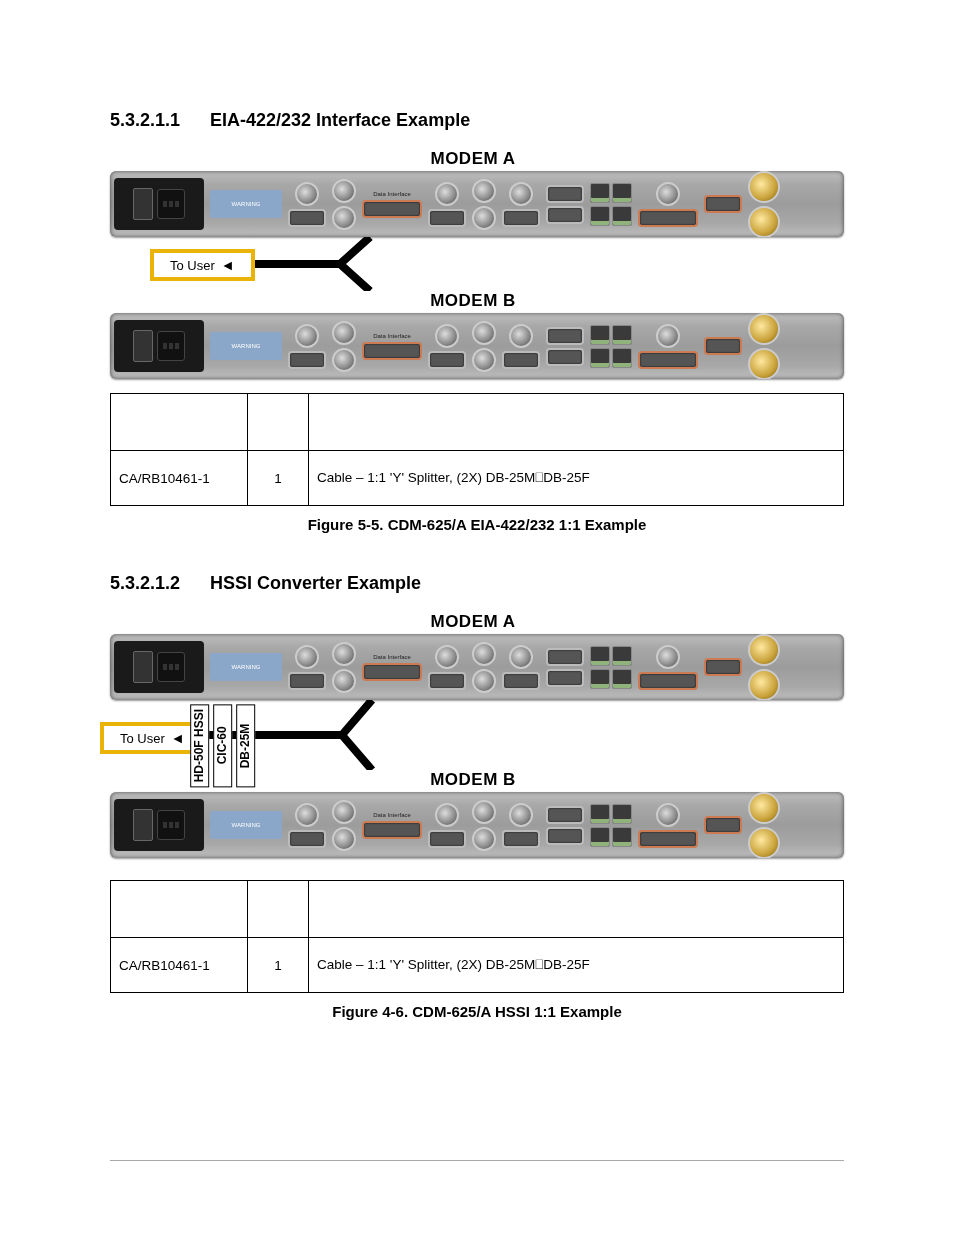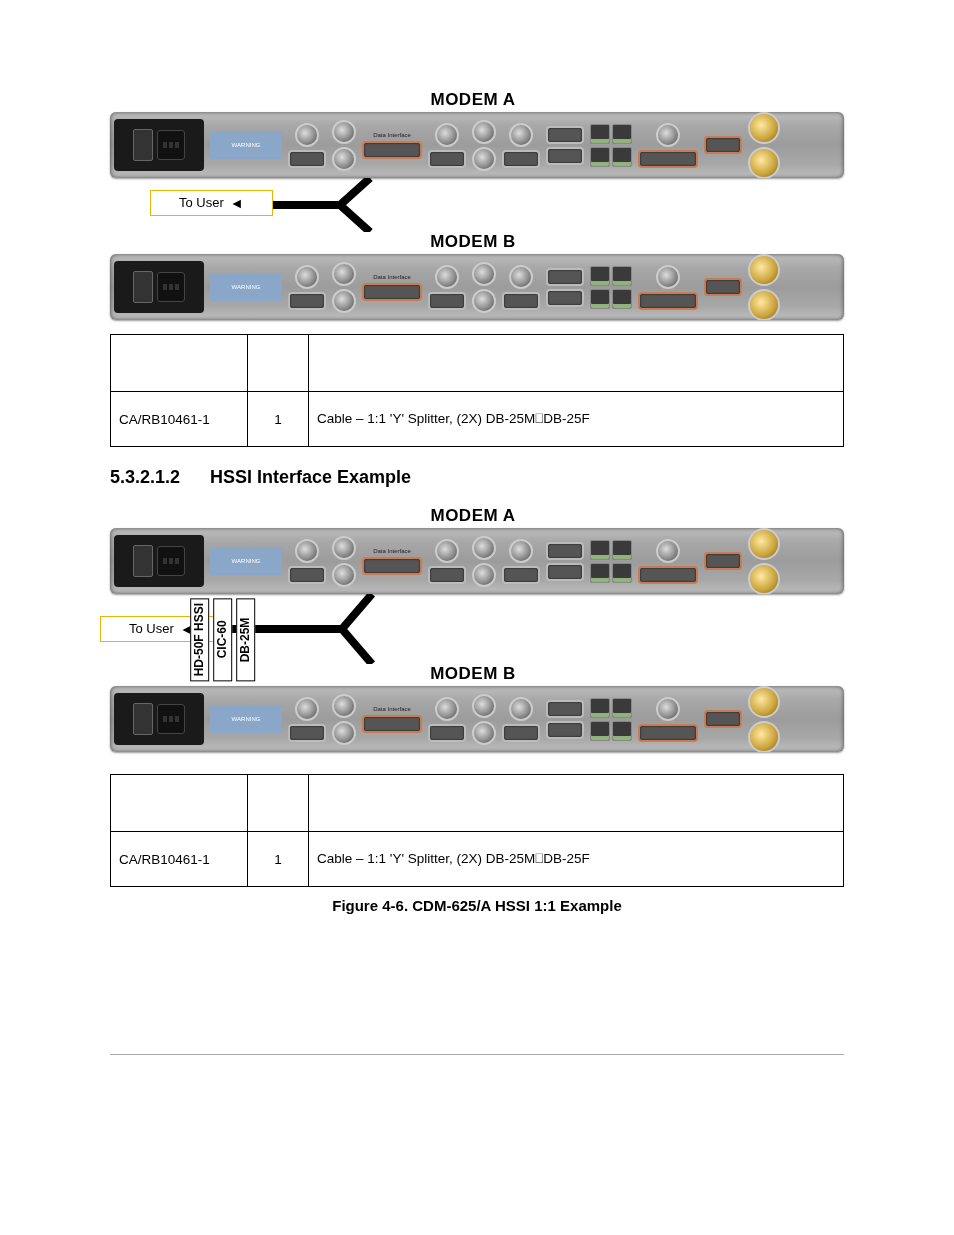--- a/index.html
+++ b/index.html
@@ -85,25 +85,25 @@
   }
   .rj45-pair { display:flex; gap:2px;}
   .tiny-label { font-size:6px; color:#222; line-height:1; white-space:nowrap;}
 
   .arrow-svg {
     display:block;
     margin: 0;
   }
   .to-user-box {
     position:absolute;
-    border:1px solid #eab308;
+    border:4px solid #eab308;
     background:#fff;
     font-size:13px;
-    padding:4px 28px;
-    display:flex; align-items:flex-start; gap:6px;
+    padding:4px 16px;
+    display:flex; align-items:center; gap:6px;
   }
 
   .vert-labels {
     position:absolute;
     display:flex;
     gap:4px;
   }
   .vert-label {
     writing-mode: vertical-rl;
     transform: rotate(180deg);
@@ -146,20 +146,24 @@
   .footer-line {
     border-top:1px solid #aaa;
     margin-top:140px;
   }
 </style>
 </head>
 <body>
 
 <div class="page">
 
+  <div class="section-heading">
+    <span class="section-num">5.3.2.1.1</span>
+    <span>EIA-422/232 Interface Example</span>
+  </div>
 
   <div class="figure-block fig-rel" style="height:auto;">
     <div class="modem-label">MODEM A</div>
     <div class="modem-panel">
       <div class="modem-inner">
         <div class="pwr-area">
             <div class="rocker"></div>
             <div class="iec">
               <div></div>
               <div></div>
@@ -308,25 +312,26 @@
           </tr>
         </thead>
       <tbody>
         <tr>
           <td class="pn">CA/RB10461-1</td>
           <td class="qty">1</td>
           <td>Cable – 1:1 'Y' Splitter, (2X) DB-25M⎕DB-25F</td>
         </tr>
       </tbody>
     </table>
+    <div class="figure-caption">Figure 5-5. CDM-625/A EIA-422/232 1:1 Example</div>
   </div>
 
   <div class="section-heading">
     <span class="section-num">5.3.2.1.2</span>
-    <span>HSSI Interface Example</span>
+    <span>HSSI Converter Example</span>
   </div>
 
   <div class="figure-block fig-rel">
     <div class="modem-label">MODEM A</div>
     <div class="modem-panel">
       <div class="modem-inner">
         <div class="pwr-area">
             <div class="rocker"></div>
             <div class="iec">
               <div></div>

